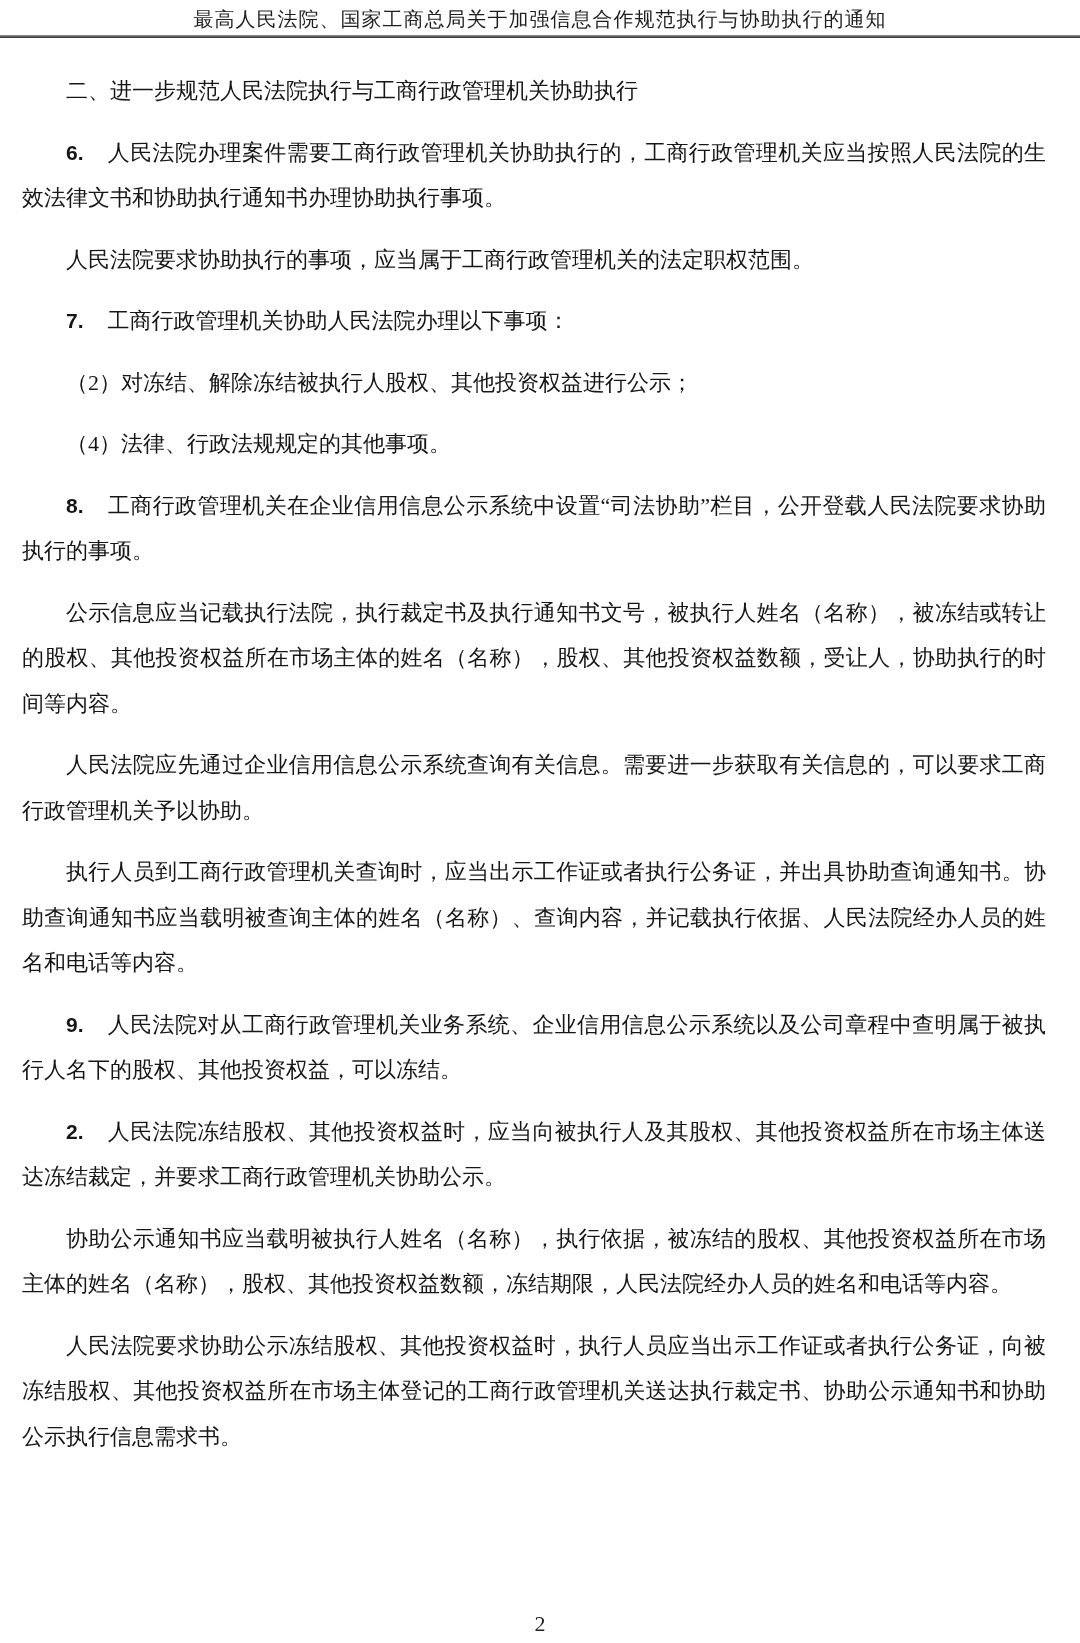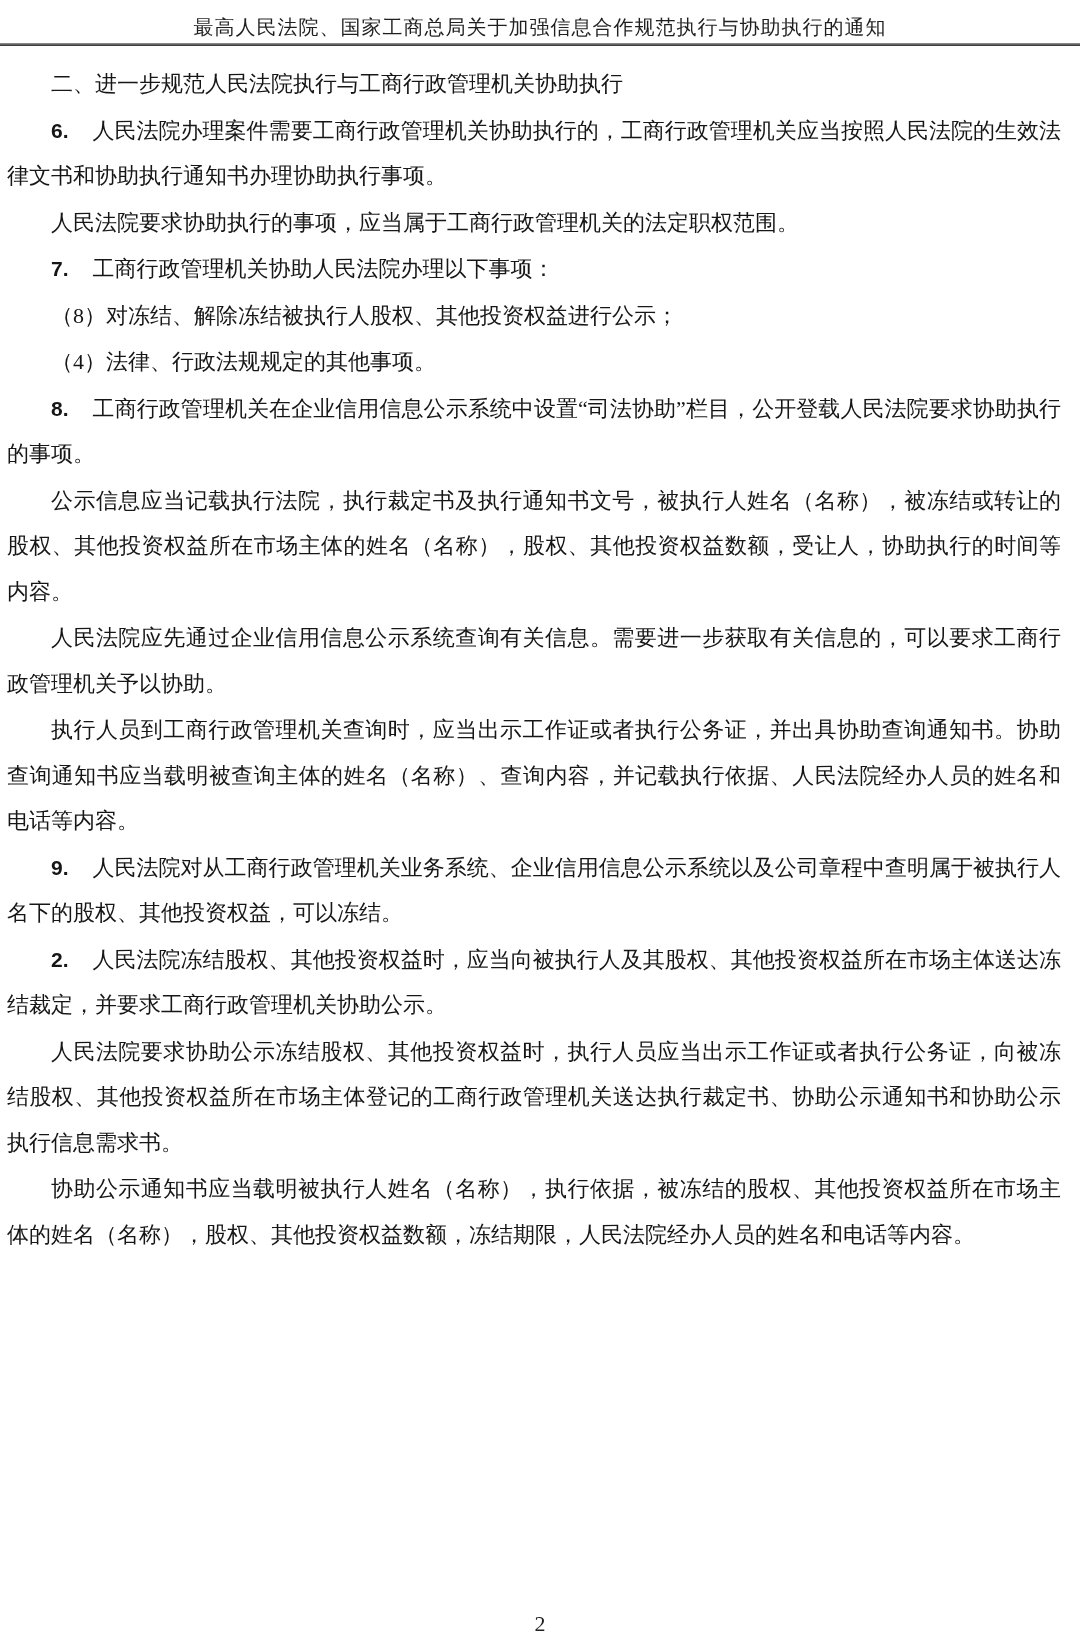--- a/index.html
+++ b/index.html
@@ -10,21 +10,21 @@
   .page {
     position: relative;
     width: 1080px;
     height: 1643px;
     background: #ffffff;
     color: #1a1a1a;
     overflow: hidden;
   }
   .header-title {
     margin: 0;
-    padding-top: 16px;
+    padding-top: 8px;
     text-align: center;
     font-family: "Liberation Sans", "DejaVu Sans", sans-serif;
     font-size: 20px;
     font-weight: 500;
     letter-spacing: 1px;
     color: #1f1f1f;
     line-height: 23px;
   }
   .divider {
     margin-top: 4px;
@@ -33,21 +33,21 @@
   }
   .content {
     padding: 14px 18px 0 6px;
     font-family: "Liberation Serif", "DejaVu Serif", serif;
     font-size: 22px;
     line-height: 45.5px;
     text-align: justify;
     color: #161616;
   }
   .content p {
-    margin: 1px;
+    margin: 16px;
     text-indent: 44px;
   }
   .section-heading {
     text-align: left;
   }
   .item-num {
     font-family: "Liberation Sans", "DejaVu Sans", sans-serif;
     font-weight: bold;
     font-size: 21px;
     margin-right: 24px;
@@ -69,27 +69,27 @@
 <div class="page">
   <div class="header-title">最高人民法院、国家工商总局关于加强信息合作规范执行与协助执行的通知</div>
   <div class="divider"></div>
 
   <div class="content">
     <p class="section-heading">二、进一步规范人民法院执行与工商行政管理机关协助执行</p>
     <div>
         <p><b class="item-num">6.</b><span>人民法院办理案件需要工商行政管理机关协助执行的，工商行政管理机关应当按照人民法院的生效法律文书和协助执行通知书办理协助执行事项。</span></p>
         <p><span>人民法院要求协助执行的事项，应当属于工商行政管理机关的法定职权范围。</span></p>
         <p><b class="item-num">7.</b><span>工商行政管理机关协助人民法院办理以下事项：</span></p>
-        <p><span>（8）对冻结、解除冻结被执行人股权、其他投资权益进行公示；</span></p>
+        <p><span>（2）对冻结、解除冻结被执行人股权、其他投资权益进行公示；</span></p>
         <p><span>（4）法律、行政法规规定的其他事项。</span></p>
         <p><b class="item-num">8.</b><span>工商行政管理机关在企业信用信息公示系统中设置“司法协助”栏目，公开登载人民法院要求协助执行的事项。</span></p>
         <p><span>公示信息应当记载执行法院，执行裁定书及执行通知书文号，被执行人姓名（名称），被冻结或转让的股权、其他投资权益所在市场主体的姓名（名称），股权、其他投资权益数额，受让人，协助执行的时间等内容。</span></p>
         <p><span>人民法院应先通过企业信用信息公示系统查询有关信息。需要进一步获取有关信息的，可以要求工商行政管理机关予以协助。</span></p>
         <p><span>执行人员到工商行政管理机关查询时，应当出示工作证或者执行公务证，并出具协助查询通知书。协助查询通知书应当载明被查询主体的姓名（名称）、查询内容，并记载执行依据、人民法院经办人员的姓名和电话等内容。</span></p>
         <p><b class="item-num">9.</b><span>人民法院对从工商行政管理机关业务系统、企业信用信息公示系统以及公司章程中查明属于被执行人名下的股权、其他投资权益，可以冻结。</span></p>
         <p><b class="item-num">2.</b><span>人民法院冻结股权、其他投资权益时，应当向被执行人及其股权、其他投资权益所在市场主体送达冻结裁定，并要求工商行政管理机关协助公示。</span></p>
+        <p><span>协助公示通知书应当载明被执行人姓名（名称），执行依据，被冻结的股权、其他投资权益所在市场主体的姓名（名称），股权、其他投资权益数额，冻结期限，人民法院经办人员的姓名和电话等内容。</span></p>
         <p><span>人民法院要求协助公示冻结股权、其他投资权益时，执行人员应当出示工作证或者执行公务证，向被冻结股权、其他投资权益所在市场主体登记的工商行政管理机关送达执行裁定书、协助公示通知书和协助公示执行信息需求书。</span></p>
-        <p><span>协助公示通知书应当载明被执行人姓名（名称），执行依据，被冻结的股权、其他投资权益所在市场主体的姓名（名称），股权、其他投资权益数额，冻结期限，人民法院经办人员的姓名和电话等内容。</span></p>
       </div>
   </div>
 
   <div class="page-number">2</div>
 </div>
 
 </body></html>

